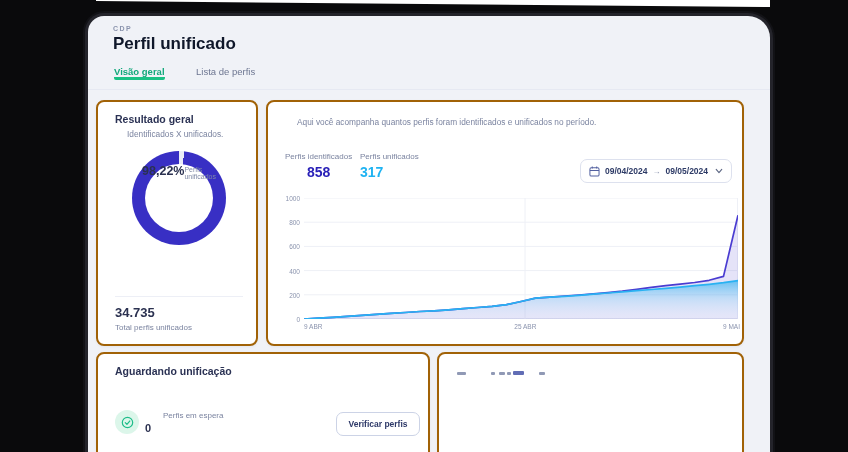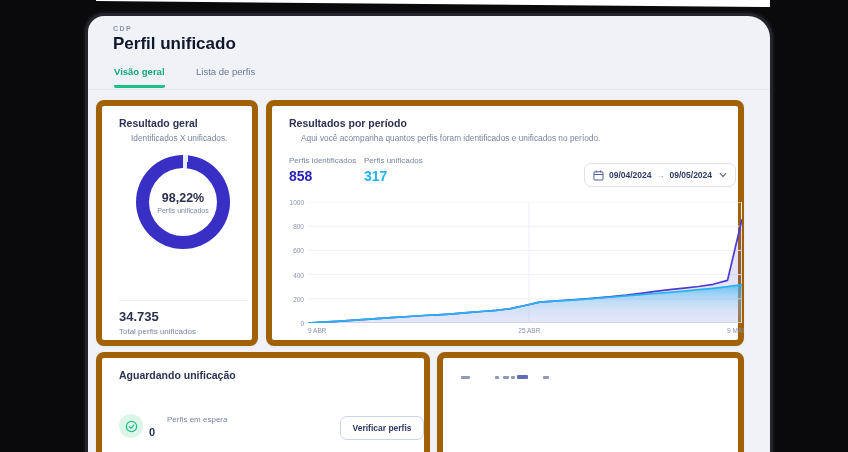--- a/index.html
+++ b/index.html
@@ -4,44 +4,44 @@
 <style>
   html,body{margin:0;padding:0;background:#0a0a0c;}
   body{width:848px;height:452px;overflow:hidden;position:relative;font-family:"Liberation Sans",sans-serif;-webkit-font-smoothing:antialiased;}
   .white-wedge{position:absolute;left:0;top:0;width:848px;height:8px;background:#ffffff;
     clip-path:polygon(96px 0,770px 0,770px 7px,96px 1px);}
   .screen{position:absolute;left:88px;top:16px;width:682px;height:436px;background:#f0f2f7;
     border-radius:16px 22px 0 0;box-shadow:0 0 0 3px #24242b,0 0 0 5px #121216;overflow:hidden;}
   .eyebrow{position:absolute;left:25px;top:9px;font-size:7px;letter-spacing:1.4px;color:#8a93ad;font-weight:600;}
   .page-title{position:absolute;left:25px;top:18px;font-size:17px;font-weight:700;color:#0f172a;}
   .tabbar{position:absolute;left:0;top:46px;width:682px;height:27px;border-bottom:1px solid #e6e9f2;}
-  .tab{position:absolute;top:4px;font-size:9.5px;font-weight:700;padding-bottom:8px;cursor:pointer;}
+  .tab{position:absolute;top:4px;font-size:9.5px;font-weight:700;padding-bottom:0;cursor:pointer;}
   .tab-active{left:26px;color:#12a87b;border-bottom:3px solid #19c184;border-radius:0 0 2px 2px;}
   .tab-idle{left:108px;color:#6d7691;font-weight:400;}
-  .card{position:absolute;background:#fff;border:6px solid #a16207;border-radius:8px;
+  .card{position:absolute;background:#fff;border:2px solid #a16207;border-radius:8px;
     box-shadow:0 1px 3px rgba(25,35,80,.05);box-sizing:border-box;}
   .card-title{font-size:10.5px;font-weight:700;color:#2b3254;}
   .card-sub{font-size:8.3px;color:#7b84a0;margin-top:4px;padding-left:12px;}
   
   #card-result{left:8px;top:84px;width:162px;height:246px;padding:11px 17px;}
   .donut{position:absolute;left:34px;top:49px;width:94px;height:94px;border-radius:50%;}
   .donut-hole{position:absolute;left:13px;top:13px;width:68px;height:68px;border-radius:50%;background:#fff;
-    display:flex;flex-direction:column;align-items:center;justify-content:center;}
+    display:flex;justify-content:center;}
   .donut-pct{font-size:12.5px;font-weight:700;color:#2b3150;}
   .donut-cap{font-size:7px;color:#808aa6;margin-top:2px;}
   .big-stat{font-size:13px;font-weight:700;}
   .stat-label{font-size:8px;color:#7b84a0;margin-top:3px;}
   .stat1{position:absolute;left:17px;top:158px;}
   .hr{position:absolute;left:17px;top:194px;width:128px;height:1px;background:#edeff6;}
   .stat2{position:absolute;left:17px;top:203px;}
   
   #card-period{left:178px;top:84px;width:478px;height:246px;padding:11px 17px;}
   .mini-label{font-size:8px;color:#7b84a0;}
   .mini-value{font-size:14px;font-weight:700;margin-top:3px;}
-  .pstat1{position:absolute;left:17px;top:50px;}
+  .pstat1{position:absolute;left:17px;top:50px;text-align:center;}
   .pstat2{position:absolute;left:92px;top:50px;}
   .datepicker{position:absolute;left:312px;top:57px;width:152px;height:24px;border:1px solid #dde1ee;
     border-radius:7px;background:#fff;display:flex;align-items:center;gap:5px;padding:0 8px;box-sizing:border-box;cursor:pointer;}
   .date-txt{font-size:8.5px;font-weight:700;color:#2d3a66;}
   .date-arrow{font-size:8px;color:#8a93ad;}
   .chart-wrap{position:absolute;left:10px;top:88px;width:460px;height:146px;}
   .ytick{position:absolute;width:22px;text-align:right;font-size:6.5px;color:#8a93ad;transform:translateY(-3px);}
   .plot{position:absolute;left:26px;top:8px;width:434px;height:121px;}
   .xlabels{position:absolute;left:26px;top:133px;width:434px;height:10px;font-size:6.5px;color:#8a93ad;}
   .xl0{position:absolute;left:0;}
@@ -88,21 +88,20 @@
       </div>
     </div>
     <div class="hr"></div>
     <div class="stat2">
       <div class="big-stat" style="color:#2b3150">34.735</div>
       <div class="stat-label">Total perfis unificados</div>
     </div>
   </div>
 
   <div class="card" id="card-period">
-    <div class="card-title">Resultados por período</div>
     <div class="card-sub">Aqui você acompanha quantos perfis foram identificados e unificados no período.</div>
 
     <div class="pstat1">
       <div class="mini-label">Perfis identificados</div>
       <div class="mini-value" style="color:#2a21b8">858</div>
     </div>
     <div class="pstat2">
       <div class="mini-label">Perfis unificados</div>
       <div class="mini-value" style="color:#1fb3f2">317</div>
     </div>

